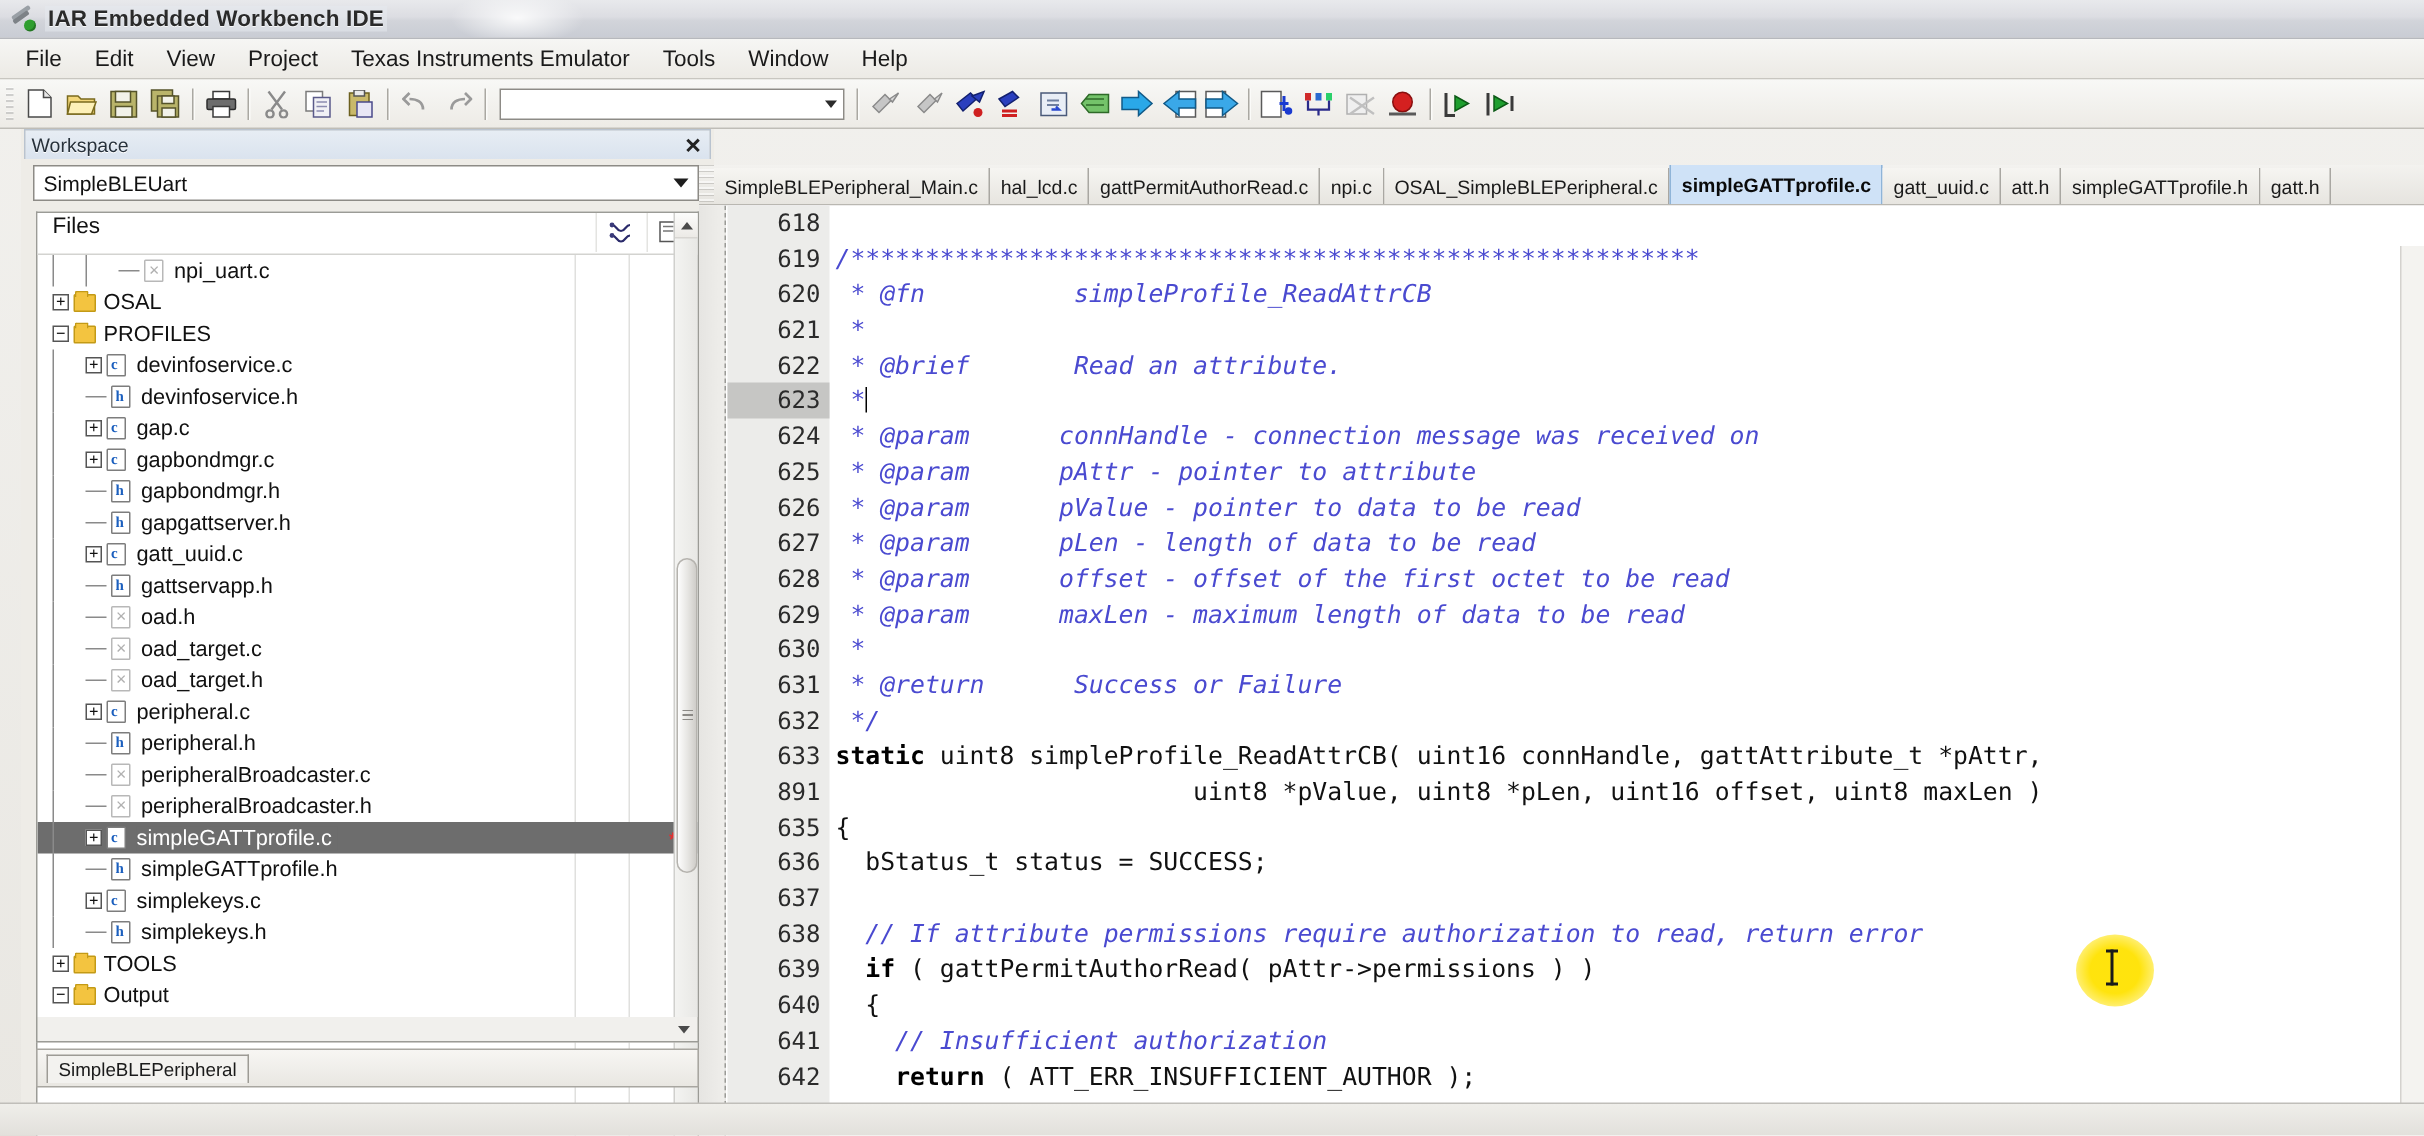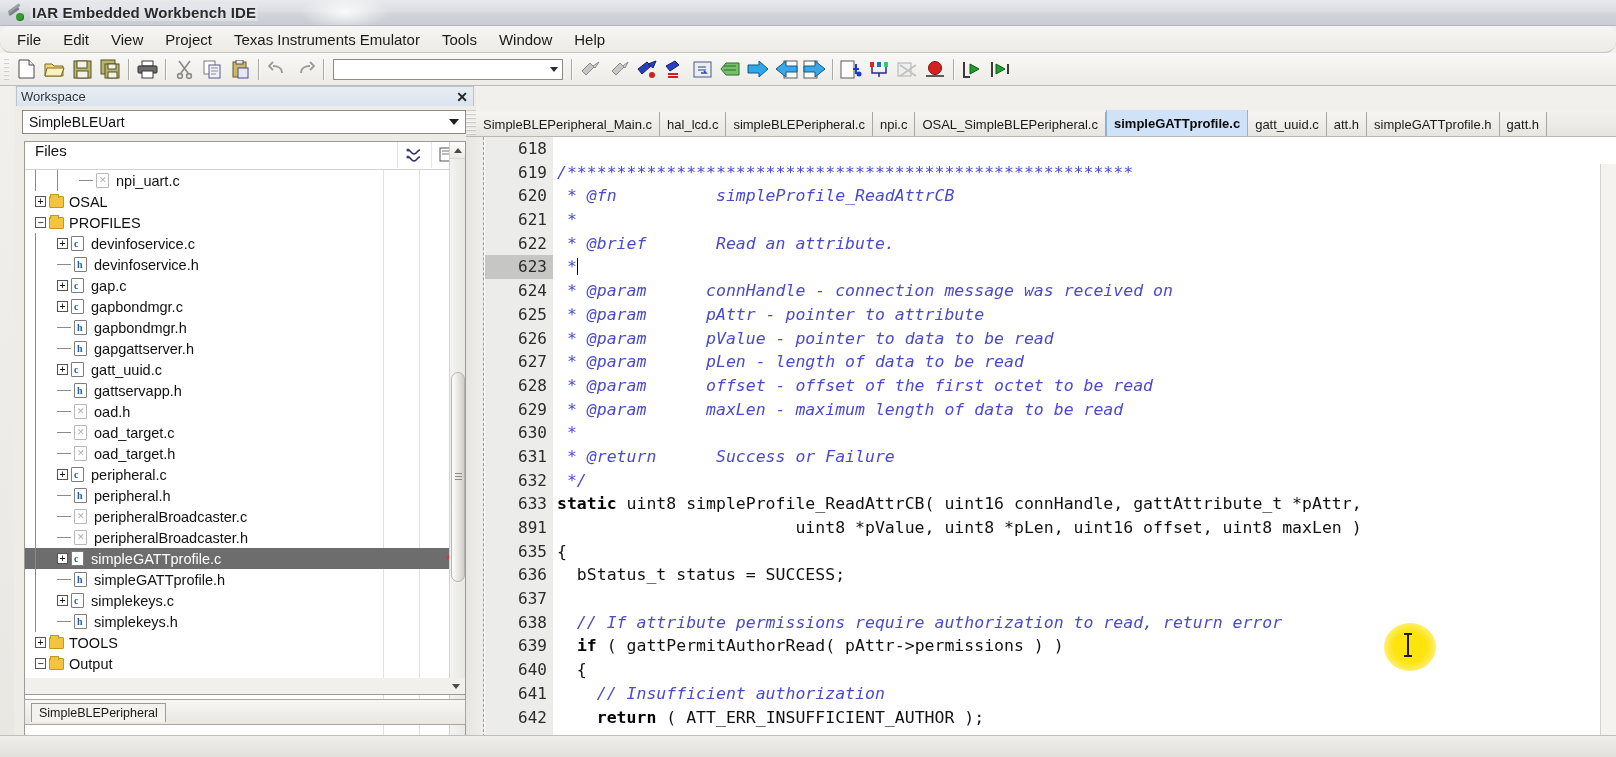--- a/index.html
+++ b/index.html
@@ -51,21 +51,21 @@
     position:absolute; left:300px; top:-6px; width:90px; height:36px;
     background: radial-gradient(ellipse at center, rgba(255,255,255,.85), rgba(230,235,240,0) 70%);
     pointer-events:none;
   }
 
   
   .menubar {
     position:absolute; left:0; top:26px; width:1616px; height:27px;
     background: linear-gradient(180deg,#f6f6f4 0%,#eceae5 100%);
     border-bottom:1px solid #c8c6c0;
-    display:flex; align-items:center; padding-left:6px;border-radius:11px;
+    display:flex; align-items:center; padding-left:6px;
   }
   .menu-item {
     font-size:15px; color:#1a1a1a; padding:3px 11px; cursor:default;
     white-space:nowrap;
   }
 
   
   .toolbar {
     position:absolute; left:0; top:53px; width:1616px; height:33px;
     background: linear-gradient(180deg,#f8f8f6 0%,#edebe6 100%);
@@ -852,21 +852,21 @@
 
     <div class="tabstrip" id="tabstrip">
       <div class="leftgrip"></div>
     <div class="etab">
           <span>SimpleBLEPeripheral_Main.c</span>
         </div>
         <div class="etab">
           <span>hal_lcd.c</span>
         </div>
         <div class="etab">
-          <span>simpleBLEPeripheral.c</span>
+          <span>gattPermitAuthorRead.c</span>
         </div>
         <div class="etab">
           <span>npi.c</span>
         </div>
         <div class="etab">
           <span>OSAL_SimpleBLEPeripheral.c</span>
         </div>
         <div class="etab active">
           <span>simpleGATTprofile.c</span>
         </div>

